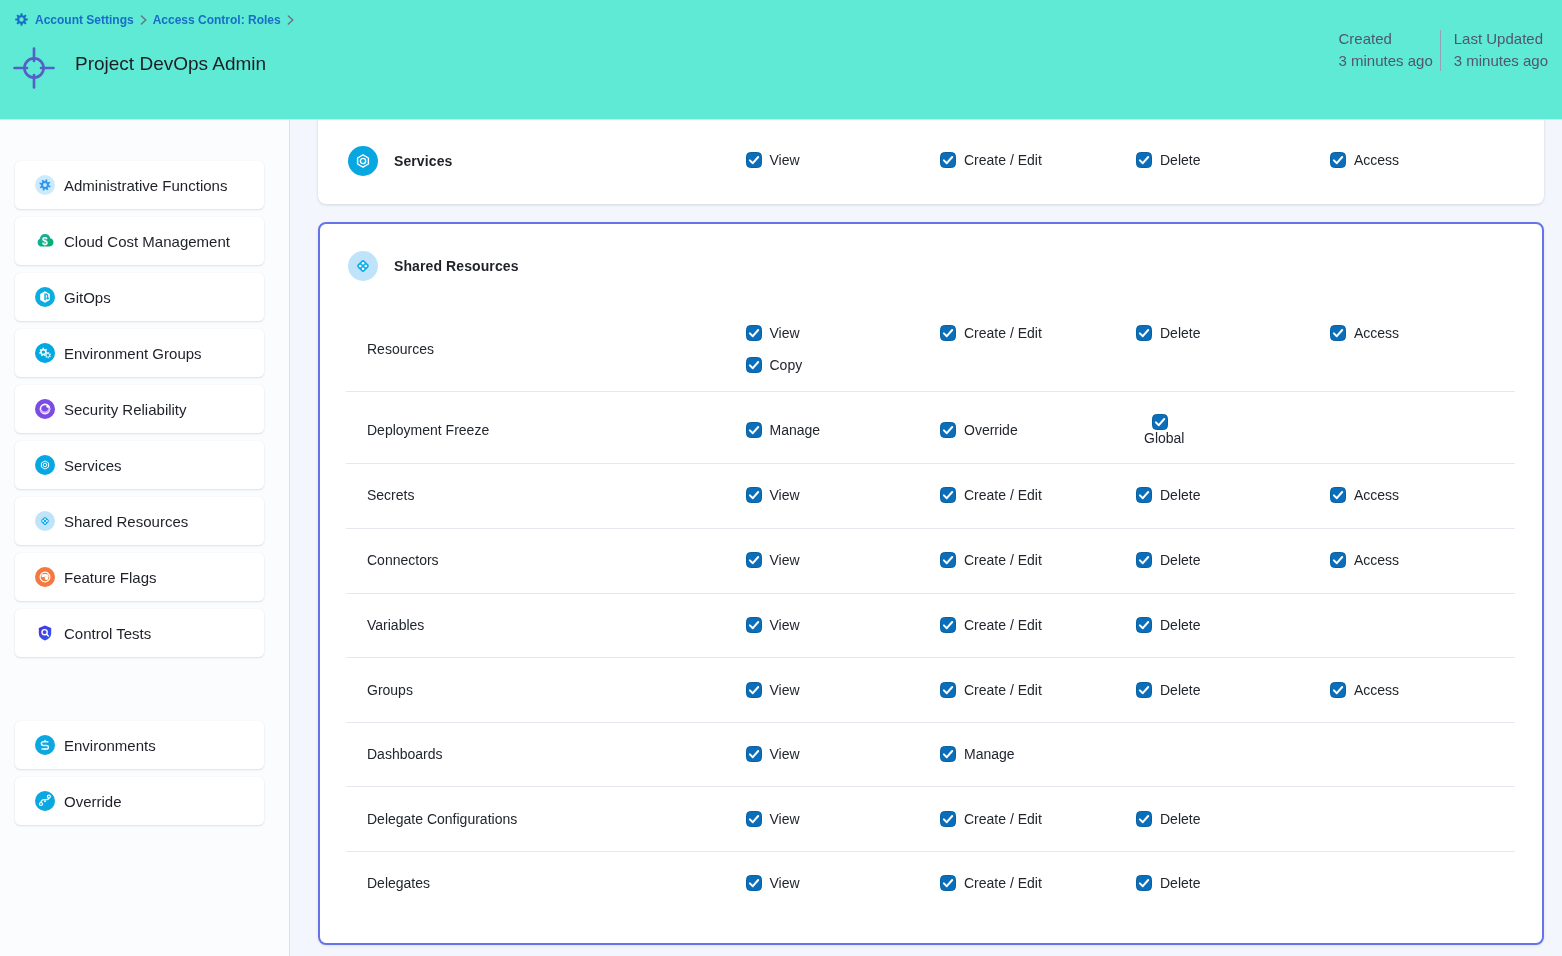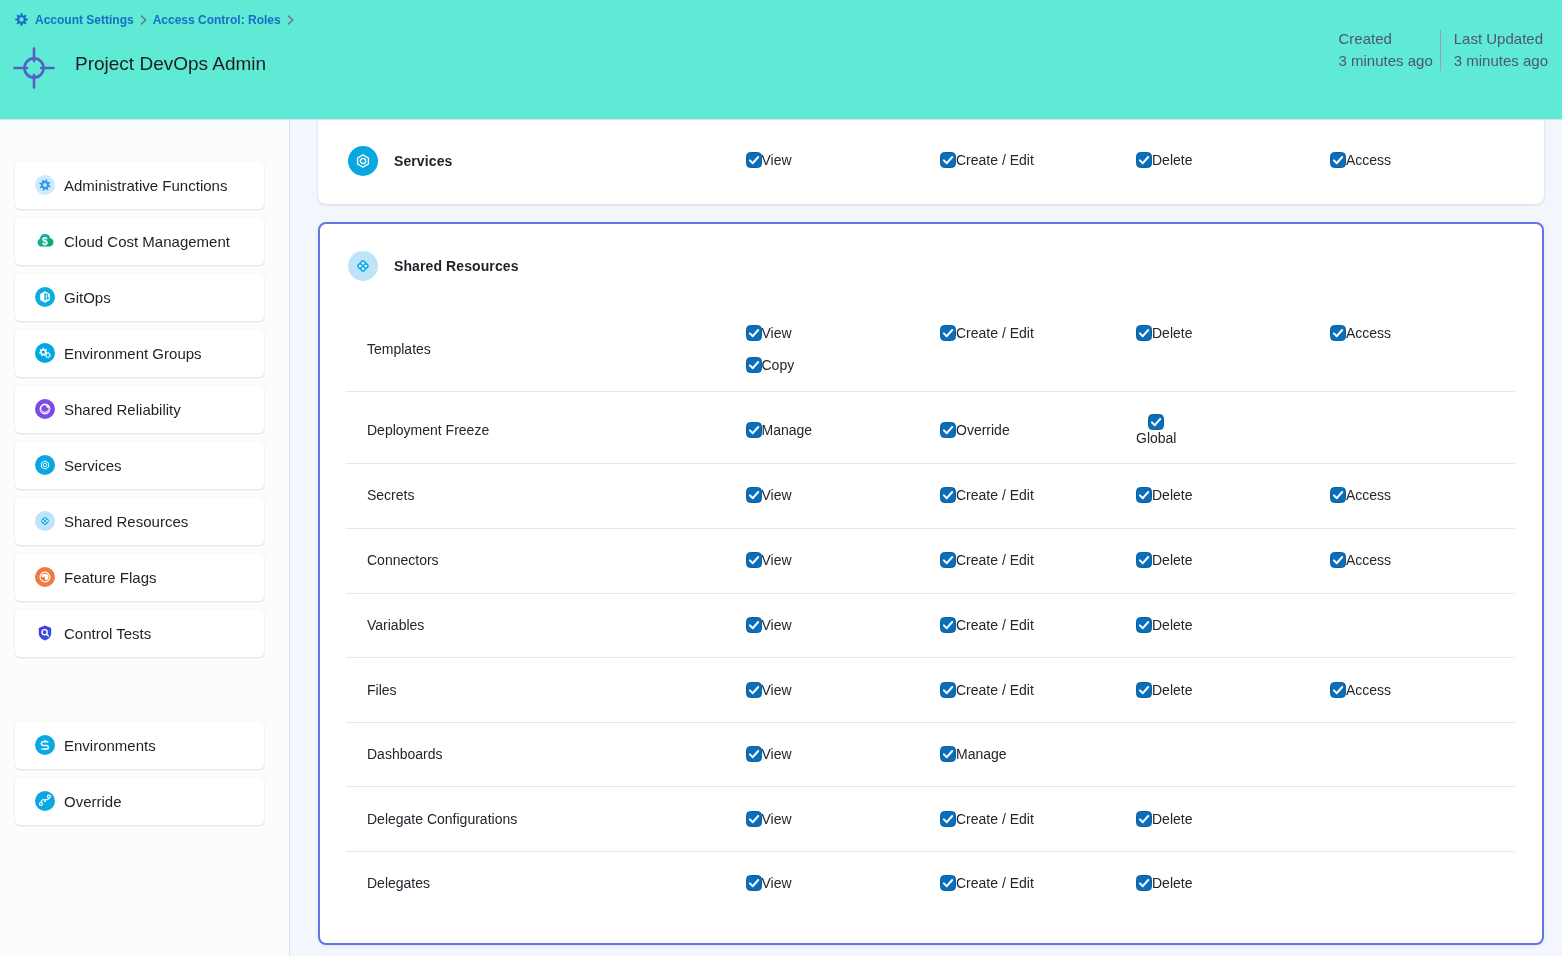--- a/index.html
+++ b/index.html
@@ -22,21 +22,21 @@
 .slabel { margin-left:9px; font-size:15px; color:#1f2128; }
 
 #svc-card { position:absolute; left:318px; top:96px; width:1226px; height:108px; background:#fff; border-radius:8px;
   box-shadow:0 1px 3px rgba(96,97,112,0.2), 0 0 1px rgba(40,41,61,0.08); }
 #shared-card { position:absolute; left:318px; top:222px; width:1226px; height:723px; background:#fff; border-radius:8px;
   border:2px solid #6674e8; box-shadow:0 1px 3px rgba(96,97,112,0.12); }
 .seccircle { position:absolute; left:348px; width:30px; height:30px; }
 .sectitle { position:absolute; left:394px; transform:translateY(-50%); font-size:14px; font-weight:bold; color:#1f2128; letter-spacing:0.1px; }
 .rowlabel { position:absolute; left:367px; transform:translateY(-50%); font-size:14px; color:#22262e; }
 .cb { position:absolute; transform:translateY(-50%); display:flex; align-items:center; font-size:14px; color:#22262e; }
-.cb span { }
+.cb span { margin-left:8px; }
 .cb svg { display:block; }
 .sep { position:absolute; left:346px; width:1169px; height:1px; background:#e5e8ee; }
 #content { position:absolute; left:0; top:0; width:1562px; height:956px; }
 </style>
 </head>
 <body>
 <div id="page">
   <div id="content">
     <div id="svc-card"></div>
     <div class="seccircle" style="top:146px;"><svg width="30" height="30" viewBox="0 0 20 20">
@@ -76,21 +76,21 @@
     <div id="shared-card"></div>
     <div class="seccircle" style="top:251px;"><svg width="30" height="30" viewBox="0 0 20 20">
           <circle cx="10" cy="10" r="10" fill="#bfe4f9"></circle>
           <rect x="6.8" y="6.8" width="6.4" height="6.4" rx="1.6" transform="rotate(45 10 10)" fill="#0badea"></rect>
           <circle cx="10" cy="8.15" r="0.88" fill="#fff"></circle>
           <circle cx="10" cy="11.85" r="0.88" fill="#fff"></circle>
           <circle cx="8.15" cy="10" r="0.88" fill="#fff"></circle>
           <circle cx="11.85" cy="10" r="0.88" fill="#fff"></circle>
         </svg></div>
     <div class="sectitle" style="top:266px;">Shared Resources</div>
-    <div class="rowlabel" style="top:349px;">Templates</div>
+    <div class="rowlabel" style="top:349px;">Resources</div>
       <div class="cb" style="left:745.5px;top:333px;">
         <svg class="cbx" width="16" height="16" viewBox="0 0 16 16">
           <rect x="0.5" y="0.5" width="15" height="15" rx="4" fill="#0a6eba" stroke="#09609f"></rect>
           <path d="M3.9 8.4 L6.8 11.2 L12.2 5.0" stroke="#fff" stroke-width="2.0" fill="none" stroke-linecap="round" stroke-linejoin="round"></path>
         </svg>
         <span>View</span>
       </div>
       <div class="cb" style="left:940px;top:333px;">
         <svg class="cbx" width="16" height="16" viewBox="0 0 16 16">
           <rect x="0.5" y="0.5" width="15" height="15" rx="4" fill="#0a6eba" stroke="#09609f"></rect>
@@ -222,21 +222,21 @@
         </svg>
         <span>Create / Edit</span>
       </div>
       <div class="cb" style="left:1136px;top:625px;">
         <svg class="cbx" width="16" height="16" viewBox="0 0 16 16">
           <rect x="0.5" y="0.5" width="15" height="15" rx="4" fill="#0a6eba" stroke="#09609f"></rect>
           <path d="M3.9 8.4 L6.8 11.2 L12.2 5.0" stroke="#fff" stroke-width="2.0" fill="none" stroke-linecap="round" stroke-linejoin="round"></path>
         </svg>
         <span>Delete</span>
       </div>
-      <div class="rowlabel" style="top:690px;">Files</div>
+      <div class="rowlabel" style="top:690px;">Groups</div>
       <div class="cb" style="left:745.5px;top:690px;">
         <svg class="cbx" width="16" height="16" viewBox="0 0 16 16">
           <rect x="0.5" y="0.5" width="15" height="15" rx="4" fill="#0a6eba" stroke="#09609f"></rect>
           <path d="M3.9 8.4 L6.8 11.2 L12.2 5.0" stroke="#fff" stroke-width="2.0" fill="none" stroke-linecap="round" stroke-linejoin="round"></path>
         </svg>
         <span>View</span>
       </div>
       <div class="cb" style="left:940px;top:690px;">
         <svg class="cbx" width="16" height="16" viewBox="0 0 16 16">
           <rect x="0.5" y="0.5" width="15" height="15" rx="4" fill="#0a6eba" stroke="#09609f"></rect>
@@ -367,21 +367,21 @@
       </div>
       <div class="scard" style="top:265px;">
         <span class="sicon">
           <svg width="20" height="20">
             <circle cx="10" cy="10" r="10" fill="#7c4ae5"></circle>
             <circle cx="10" cy="10" r="4.6" fill="none" stroke="#fff" stroke-width="1.6"></circle>
             <path d="M5.6 10.6 a4.6 4.6 0 0 0 8.8 -1.4" fill="none" stroke="#cdb9f7" stroke-width="1.8"></path>
             <circle cx="12.9" cy="7.2" r="1.5" fill="#fff"></circle>
           </svg>
         </span>
-        <span class="slabel">Shared Reliability</span>
+        <span class="slabel">Security Reliability</span>
       </div>
       <div class="scard" style="top:321px;">
         <span class="sicon">
           <svg width="20" height="20" viewBox="0 0 20 20">
             <circle cx="10" cy="10" r="10" fill="#09a7e1"></circle>
             <path d="M10 5.9 L13.6 8.0 V12.0 L10 14.1 L6.4 12.0 V8.0 Z" fill="none" stroke="#fff" stroke-width="0.95" stroke-linejoin="round"></path>
             <circle cx="10" cy="10" r="1.75" fill="none" stroke="#fff" stroke-width="0.95"></circle>
           </svg>
         </span>
         <span class="slabel">Services</span>

